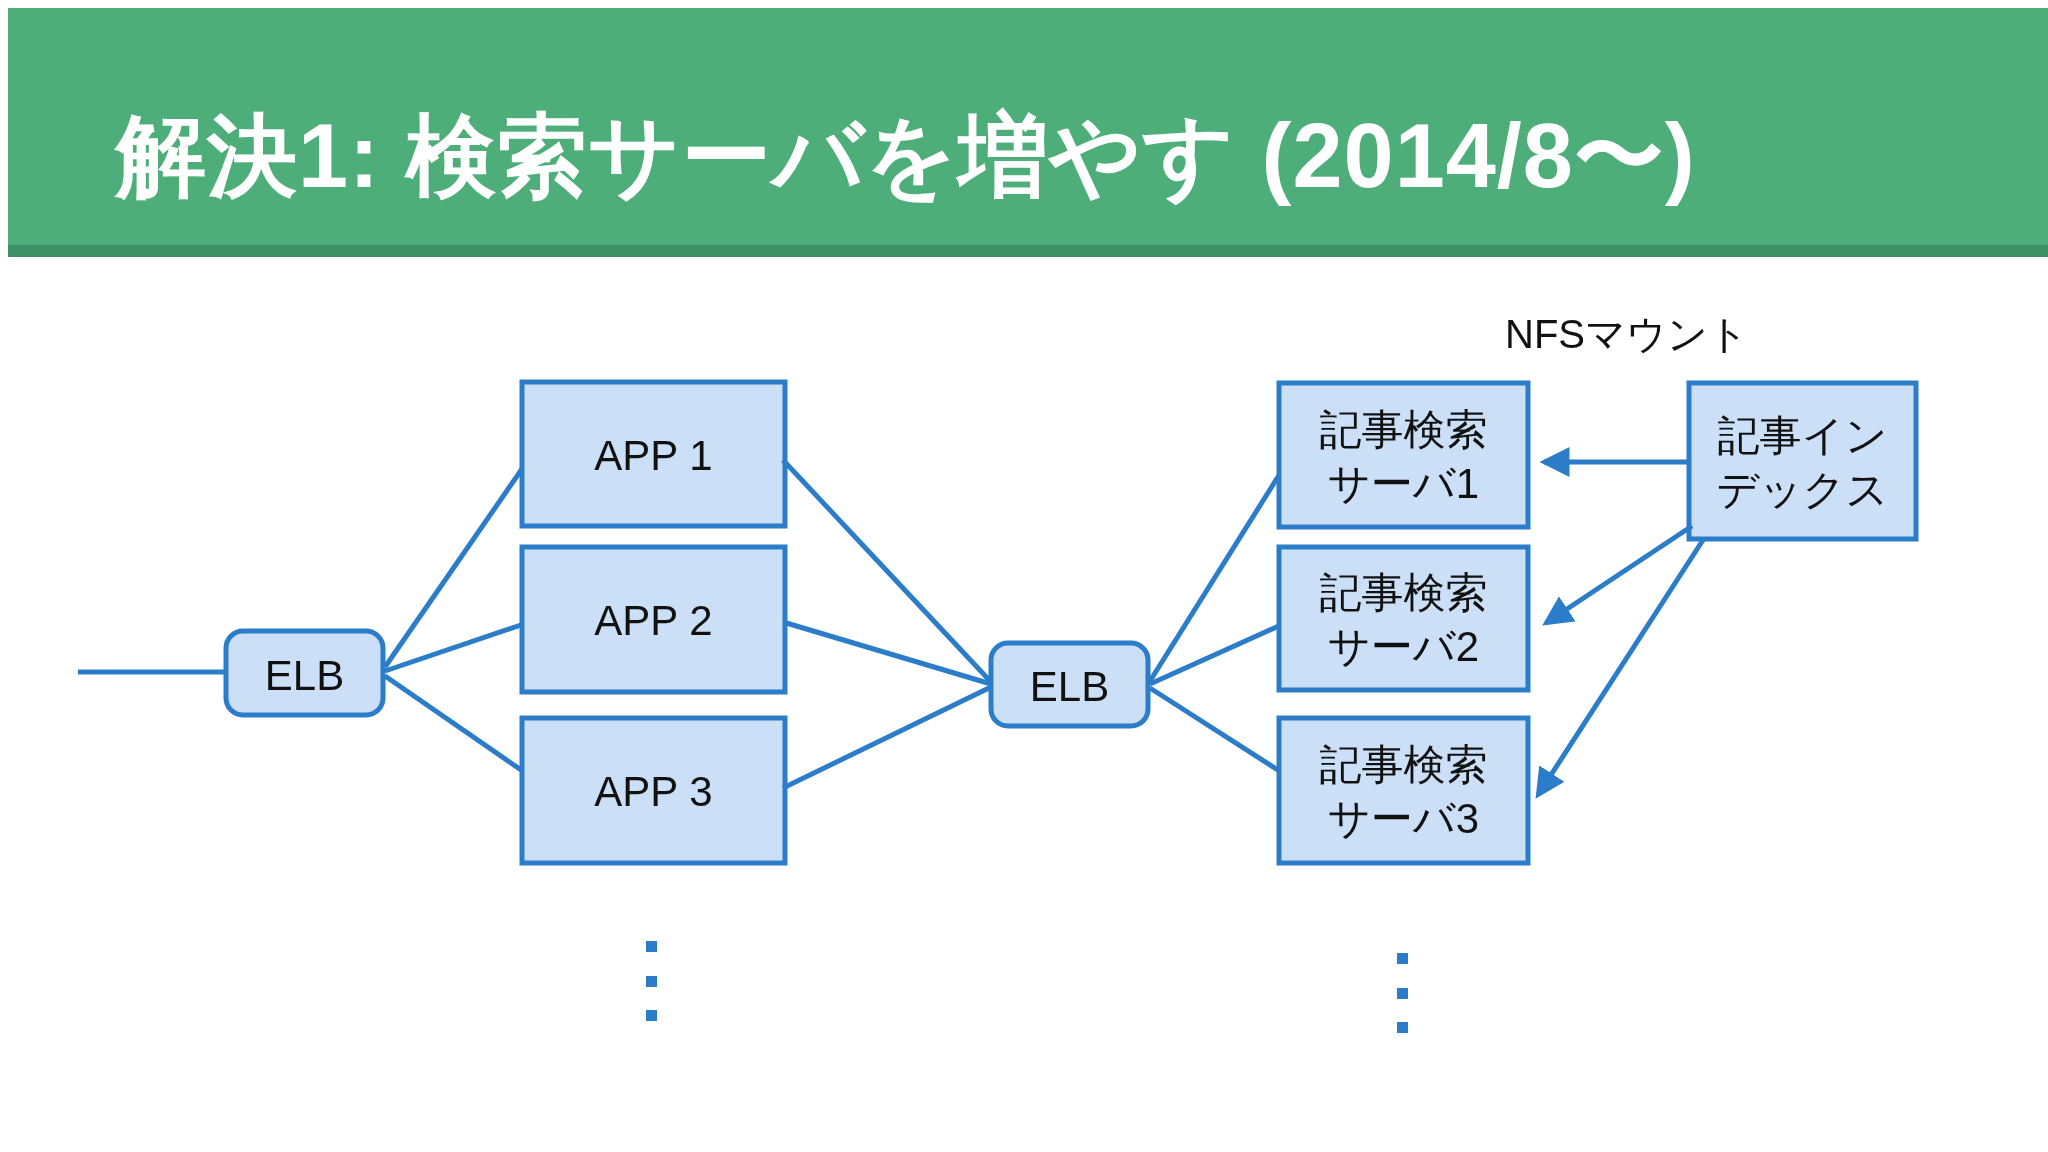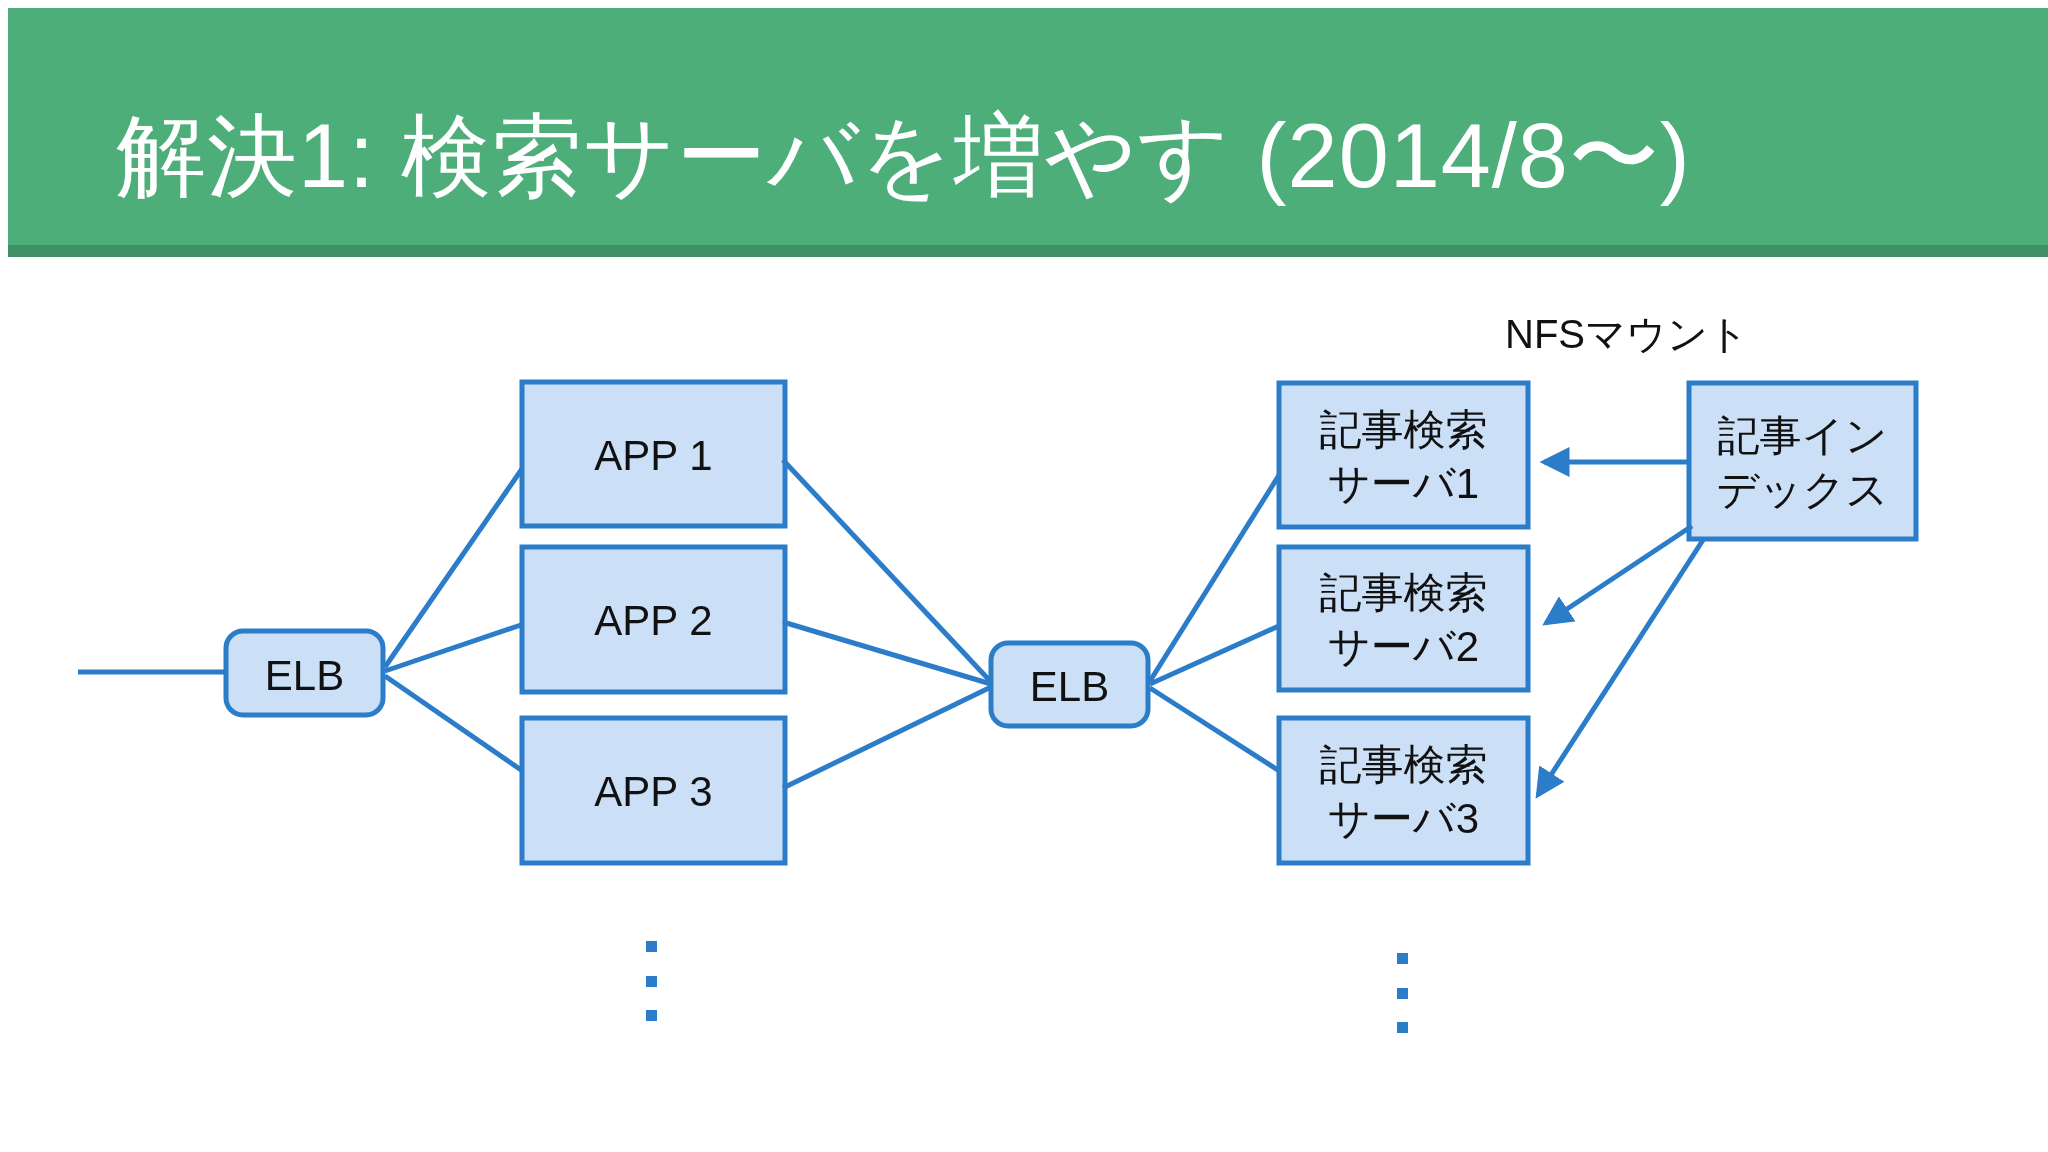--- a/index.html
+++ b/index.html
@@ -29,21 +29,21 @@
     top: 245px;
     right: 0;
     height: 12px;
     background: #3F9066;
   }
   .slide-title {
     position: absolute;
     left: 116px;
     top: 96px;
     font-size: 90px;
-    font-weight: normal;
+    font-weight: bold;
     color: #ffffff;
     white-space: nowrap;
     letter-spacing: 1px;
   }
   .diagram-svg {
     position: absolute;
     left: 0;
     top: 0;
     width: 2048px;
     height: 1152px;

